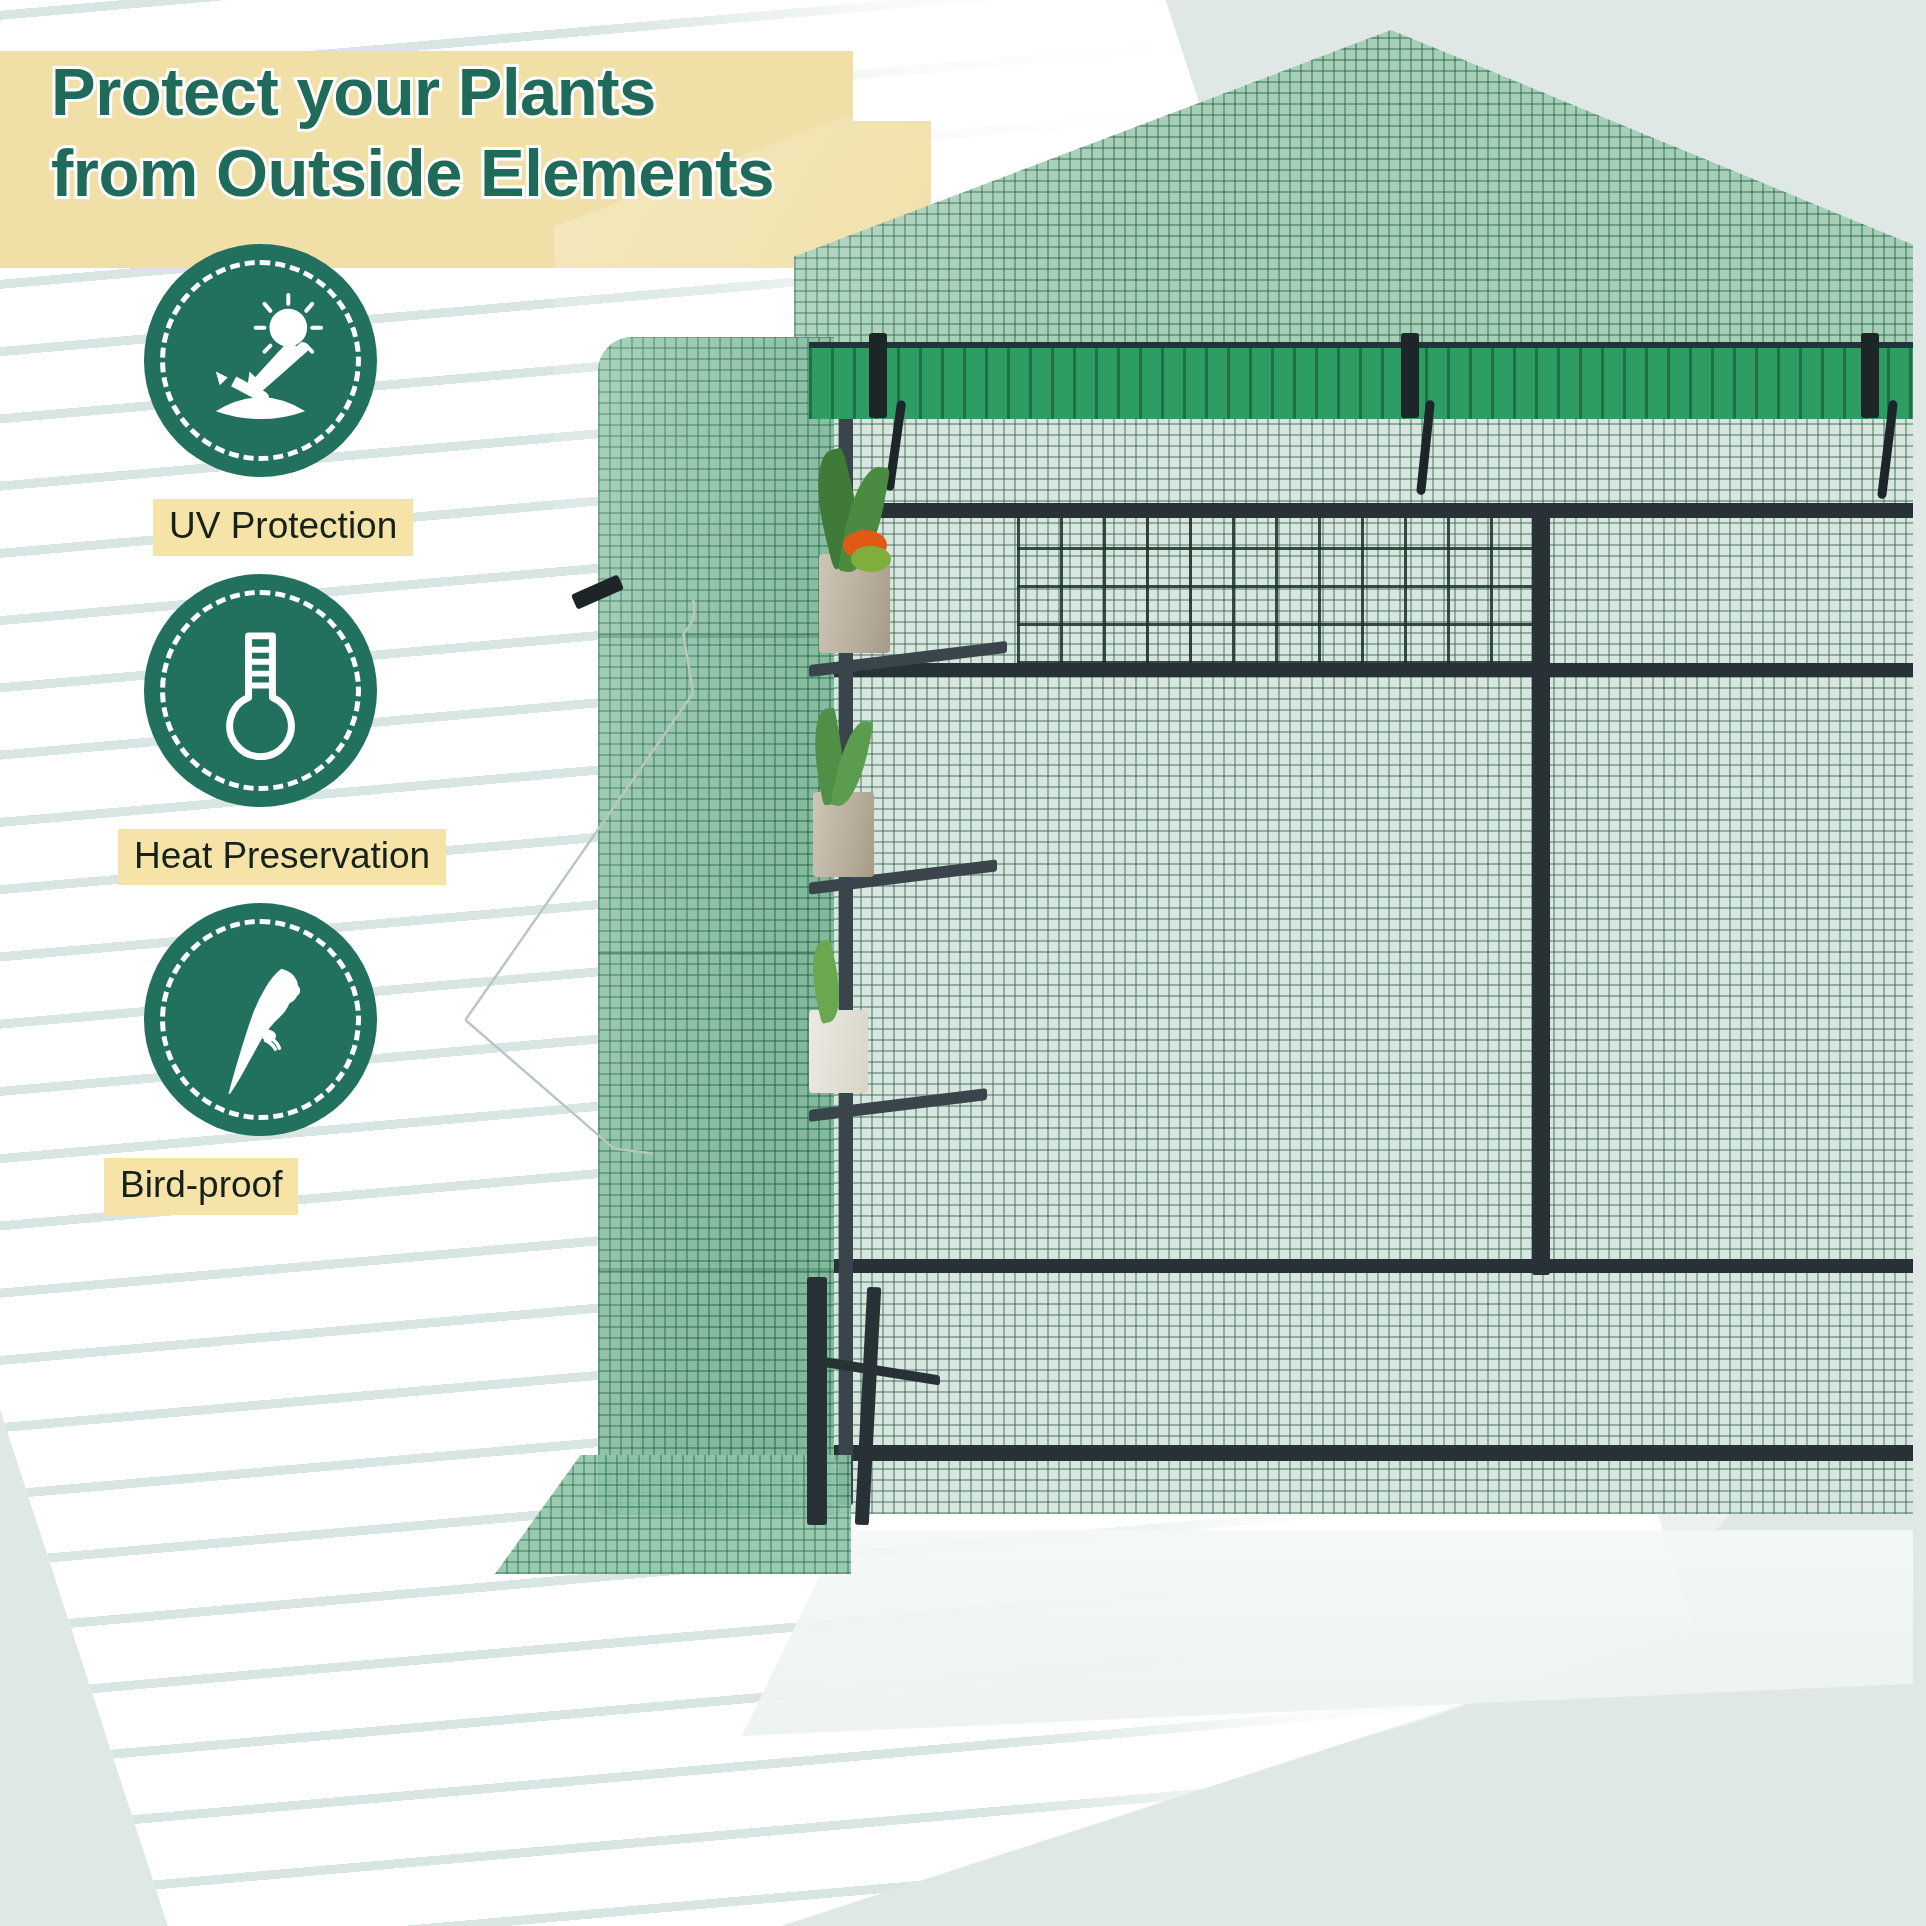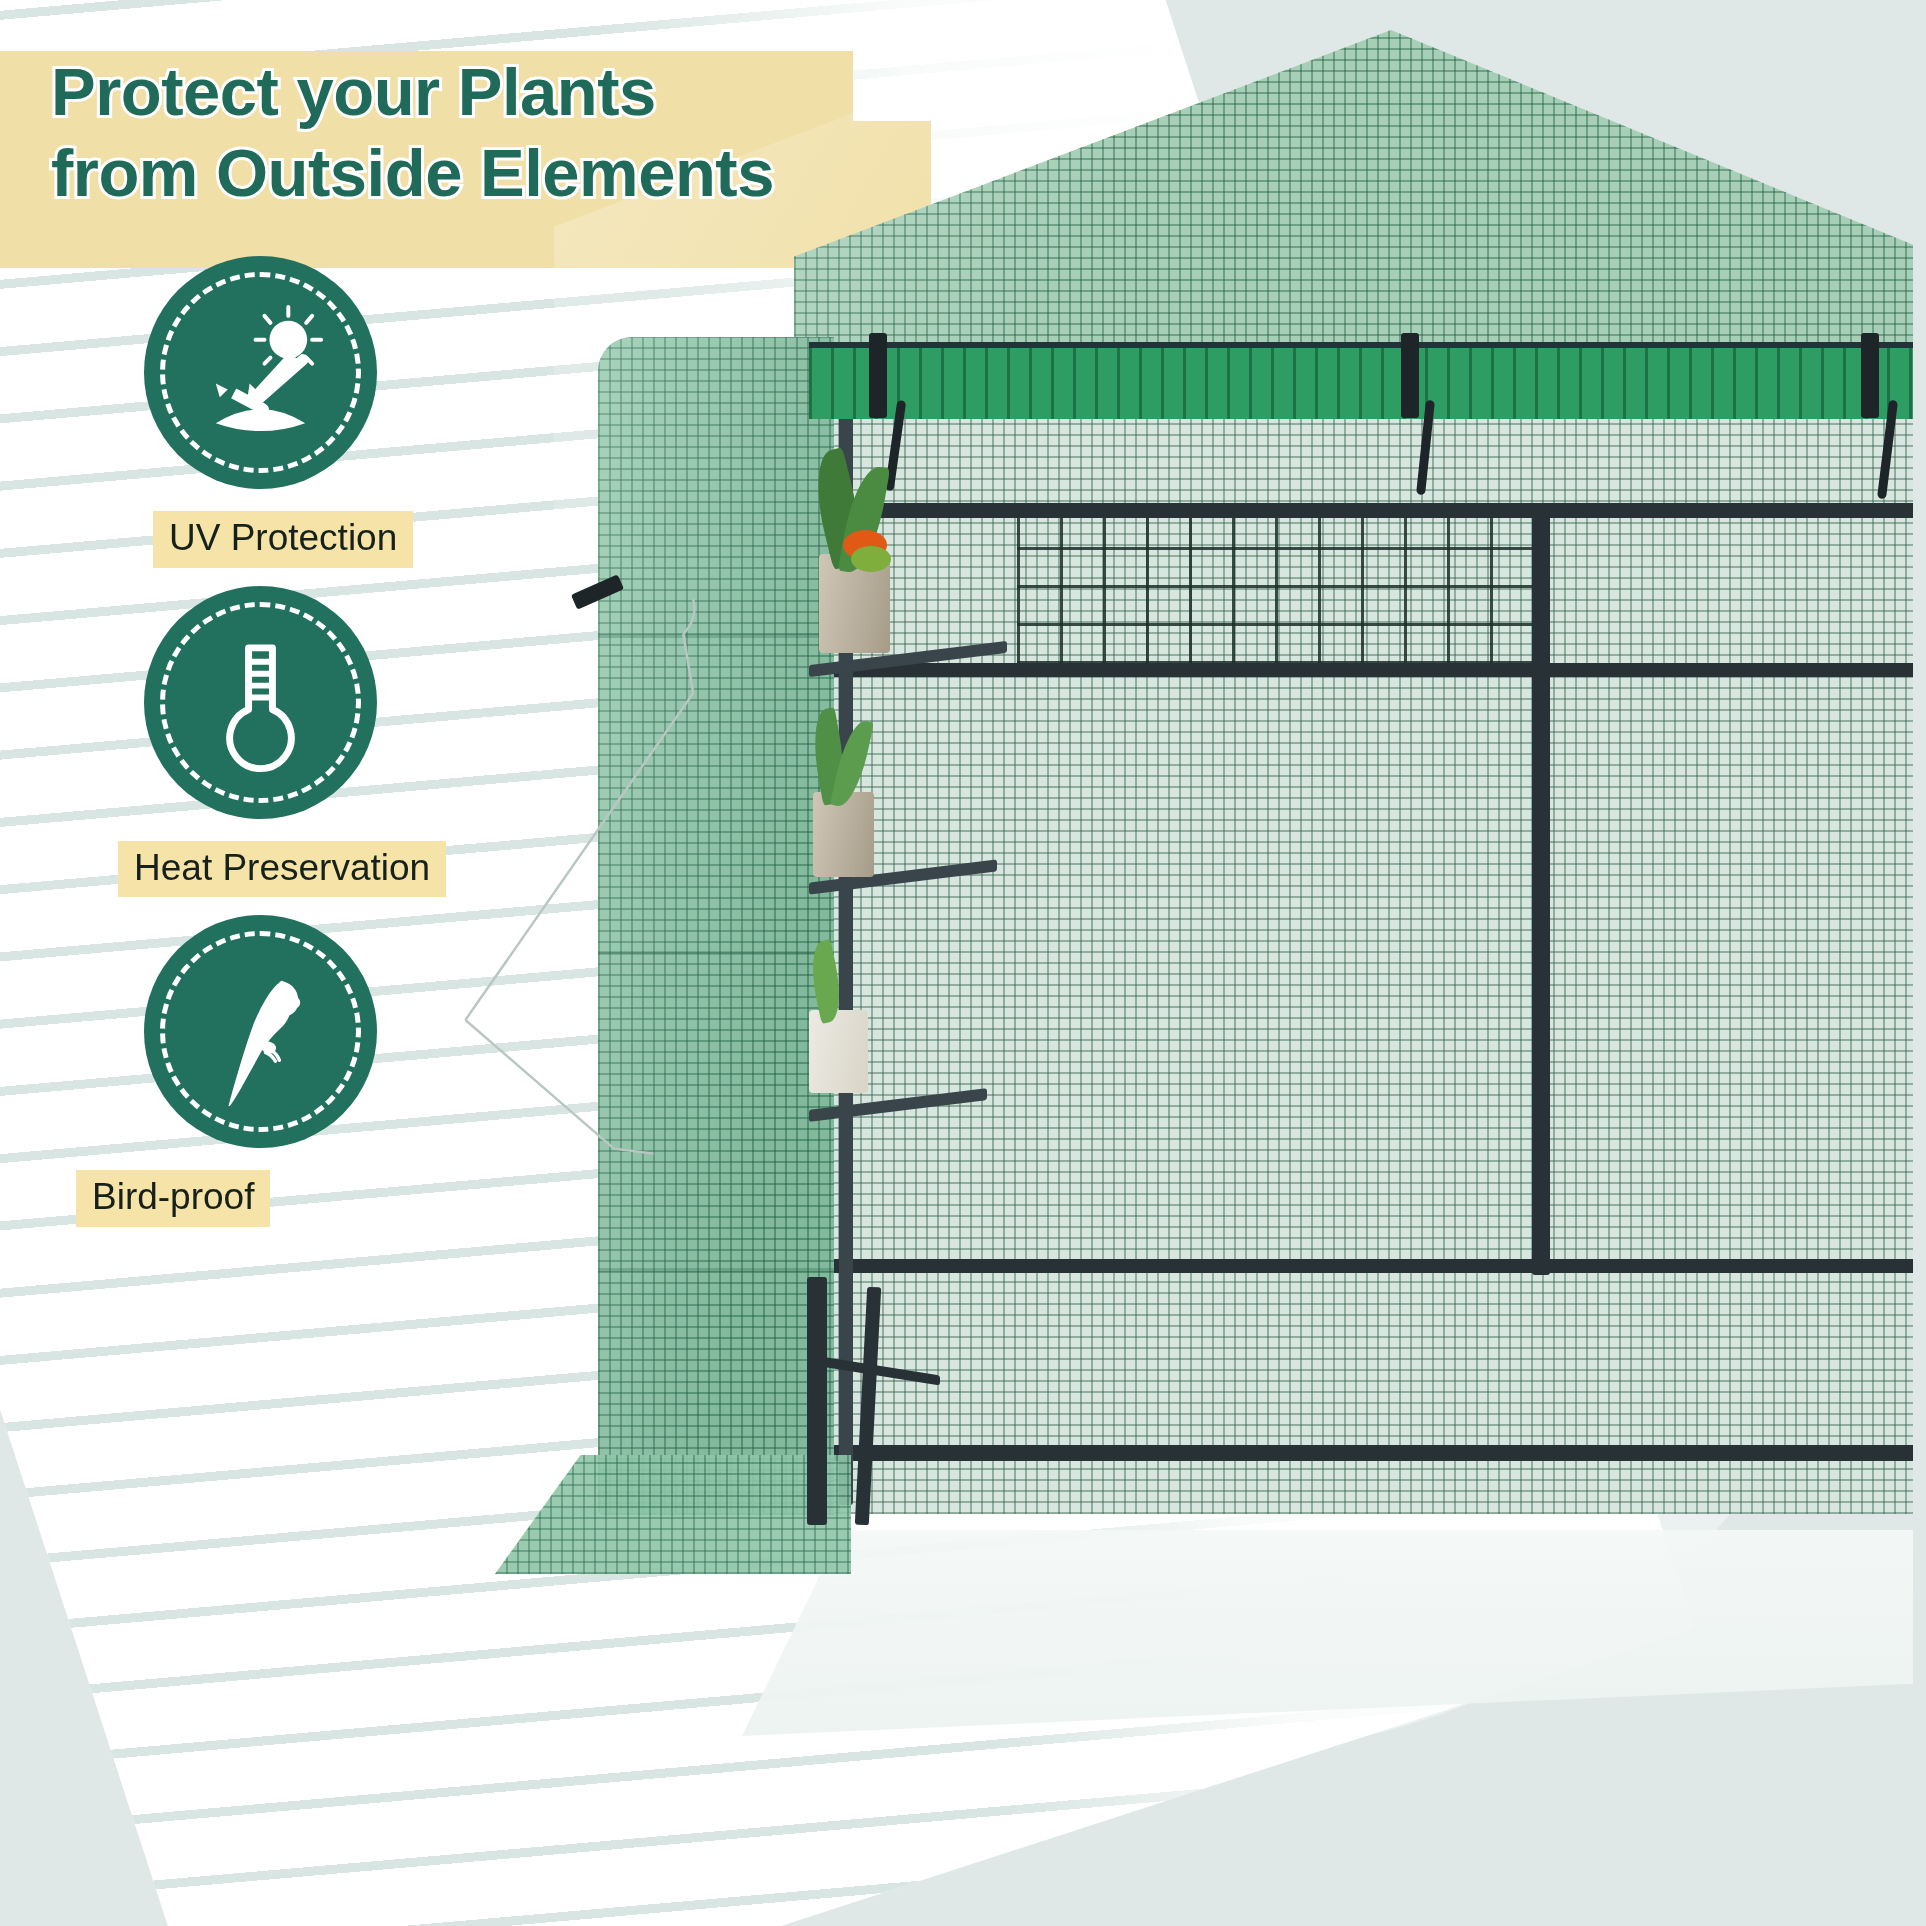--- a/index.html
+++ b/index.html
@@ -49,41 +49,41 @@
   .title-wrap{position:absolute;left:51px;top:51px;width:990px;z-index:6;}
   .title-line{
     font-size:67px;font-weight:bold;color:#1f6a58;
     letter-spacing:-0.5px;line-height:81px;
     -webkit-text-stroke:6px #ffffff;
     paint-order:stroke fill;
     white-space:nowrap;
   }
 
   
-  .features{position:absolute;left:0;top:256px;width:515px;z-index:8;}
+  .features{position:absolute;left:0;top:244px;width:515px;z-index:8;}
   .feature{position:relative;margin-bottom:18px;}
   .badge{
     position:relative;width:233px;height:233px;margin:0 auto 0 144px;
     background:#22705e;border-radius:50%;
     display:flex;align-items:center;justify-content:center;
   }
   .badge::after{
     content:"";position:absolute;left:16px;top:16px;right:16px;bottom:16px;
     border:5px dashed #ffffff;border-radius:50%;
   }
   .badge svg{position:relative;z-index:2;}
   .feat-label{
     display:inline-block;margin-top:22px;
     background:#f5e3a8;padding:7px 16px 9px 16px;
     font-size:37px;color:#17211c;line-height:1.1;white-space:nowrap;
   }
   .lbl-uv{margin-left:153px;}
   .lbl-tear{margin-left:194px;}
   .lbl-heat{margin-left:118px;}
-  .lbl-bird{margin-left:76px;}
+  .lbl-bird{margin-left:104px;}
 
   
   .leaders{position:absolute;left:0;top:0;width:1927px;height:1927px;z-index:5;pointer-events:none;}
 
   
   .gh{position:absolute;left:554px;top:0;width:1386px;height:1927px;z-index:4;}
 
   .mesh-fill{
     background-color:#8fc6a9;
     background-image:

